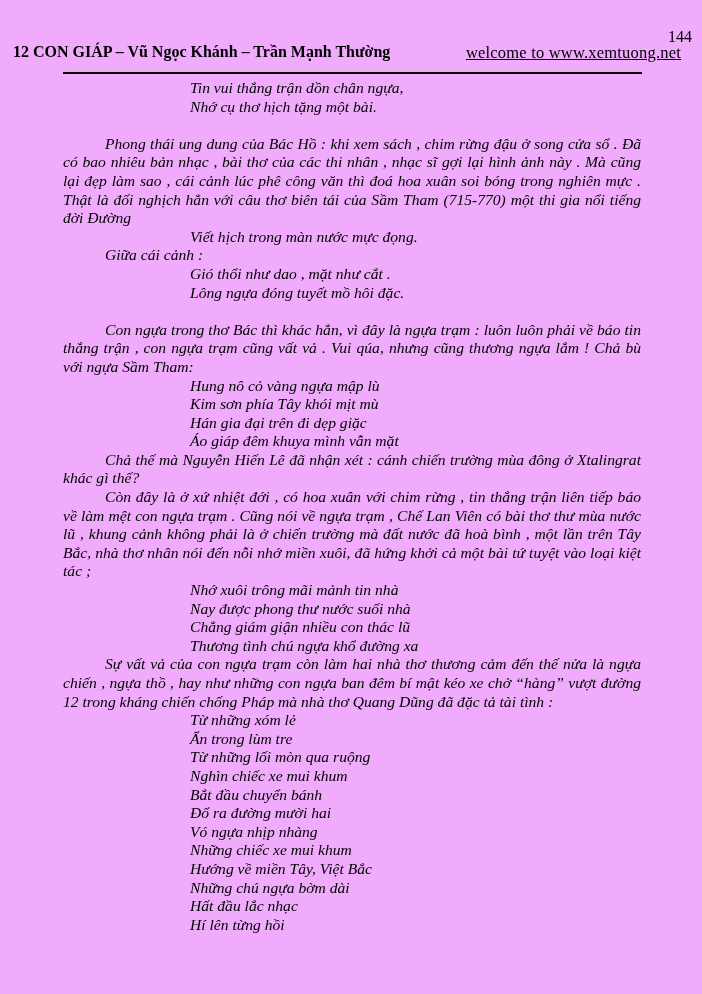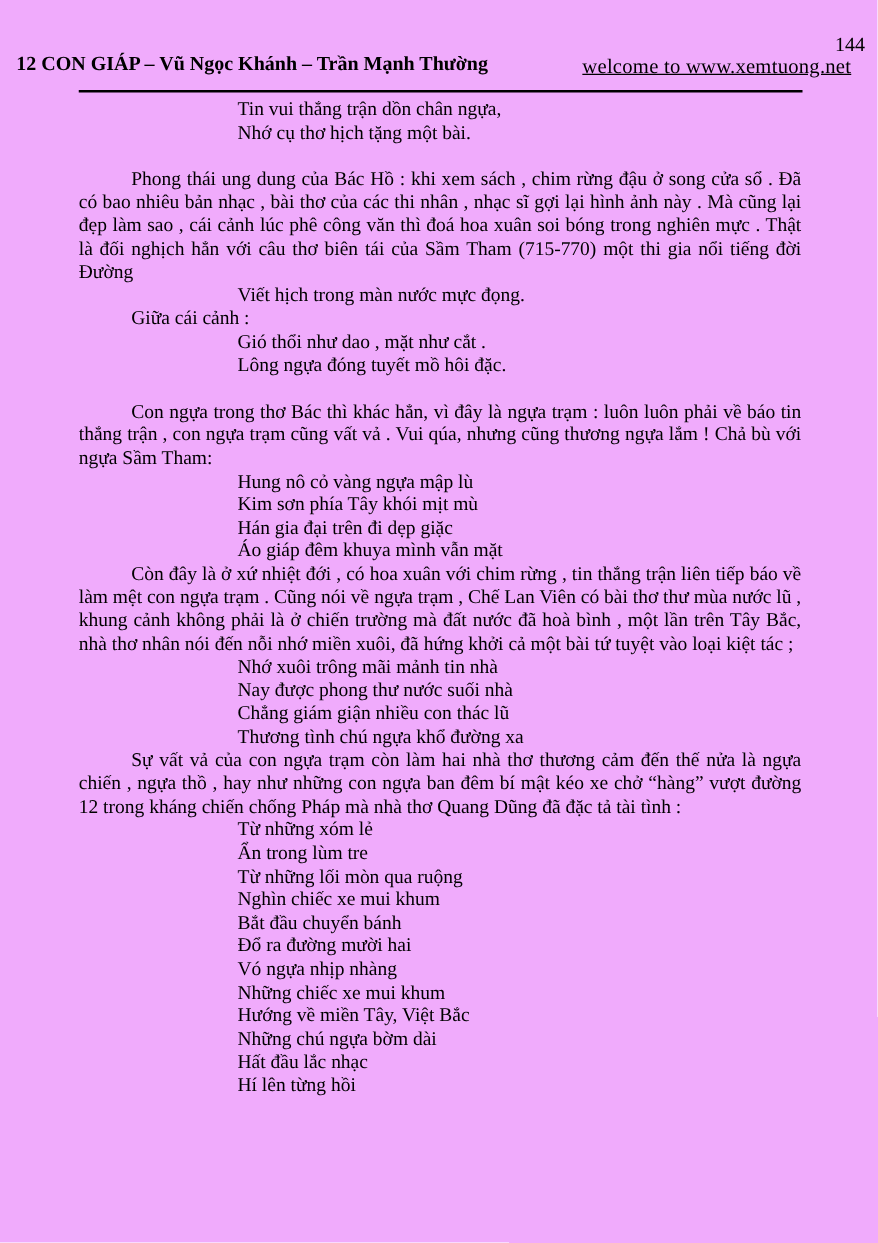--- a/index.html
+++ b/index.html
@@ -49,20 +49,21 @@
     top: 72px;
     width: 579px;
     border-top: 2px solid #000000;
   }
   
   .content {
     margin: 7px 61px 0 63px;
     font-size: 15.6px;
     line-height: 18.6px;
     text-align: left;
+    font-style: italic;
   }
   .para {
     text-indent: 42px;
     text-align: justify;
     margin: 0;
   }
   .verse-line {
     margin-left: 127px;
     white-space: nowrap;
   }
@@ -106,20 +107,21 @@
 
     <p class="para">Con ngựa trong thơ Bác thì khác hẳn, vì đây là ngựa trạm : luôn luôn phải về báo tin thắng trận , con ngựa trạm cũng vất vả . Vui qúa, nhưng cũng thương ngựa lắm ! Chả bù với ngựa Sầm Tham:</p>
 
     <div>
       <div class="verse-line">Hung nô cỏ vàng ngựa mập lù</div>
       <div class="verse-line">Kim sơn phía Tây khói mịt mù</div>
       <div class="verse-line">Hán gia đại trên đi dẹp giặc</div>
       <div class="verse-line">Áo giáp đêm khuya mình vẫn mặt</div>
     </div>
 
+    <p class="para">Chả thế mà Nguyễn Hiến Lê đã nhận xét : cánh chiến trường mùa đông ở Xtalingrat khác gì thế?</p>
 
     <p class="para">Còn đây là ở xứ nhiệt đới , có hoa xuân với chim rừng , tin thắng trận liên tiếp báo về làm mệt con ngựa trạm . Cũng nói về ngựa trạm , Chế Lan Viên có bài thơ thư mùa nước lũ , khung cảnh không phải là ở chiến trường mà đất nước đã hoà bình , một lần trên Tây Bắc, nhà thơ nhân nói đến nỗi nhớ miền xuôi, đã hứng khởi cả một bài tứ tuyệt vào loại kiệt tác ;</p>
 
     <div>
       <div class="verse-line">Nhớ xuôi trông mãi mảnh tin nhà</div>
       <div class="verse-line">Nay được phong thư nước suối nhà</div>
       <div class="verse-line">Chẳng giám giận nhiều con thác lũ</div>
       <div class="verse-line">Thương tình chú ngựa khổ đường xa</div>
     </div>
 

